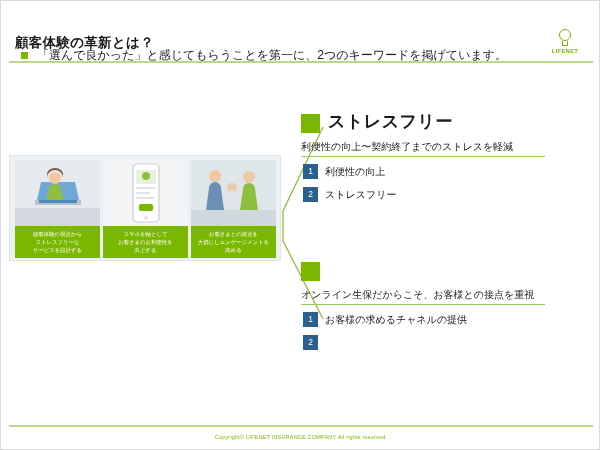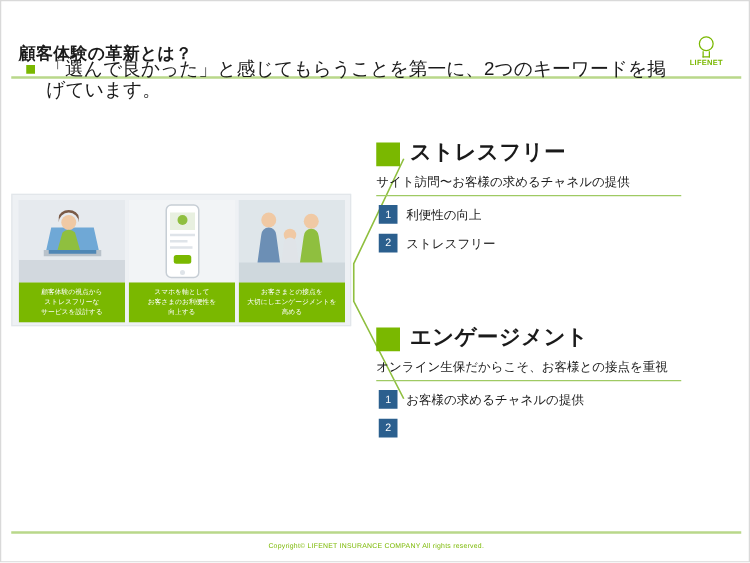--- a/index.html
+++ b/index.html
@@ -93,21 +93,21 @@
   .lead-bullet {
     position: absolute;
     left: 0;
     top: 5px;
     width: 7px;
     height: 7px;
     background: #7ab800;
   }
   .lead-lines {
     margin-left: 16px;
-    font-size: 15px;
+    font-size: 12px;
     line-height: 17px;
     color: #1a1a1a;
   }
   .lead-line2 { padding-left: 10px; }
   
   .photo-panel {
     position: absolute;
     left: 8px;
     top: 154px;
     width: 272px;
@@ -308,36 +308,35 @@
 
   <svg class="connector" viewBox="0 0 48 210">
     <polyline points="46,6 6,90 6,120 46,198" fill="none" stroke="#8fbf3f" stroke-width="1.3"></polyline>
   </svg>
 
   <div class="section s1">
     <div class="sec-head">
       <div class="sec-square"></div>
       <div class="sec-title">ストレスフリー</div>
     </div>
-    <div class="sec-sub">サイト訪問〜お客様の求めるチャネルの提供</div>
+    <div class="sec-sub">利便性の向上〜契約終了までのストレスを軽減</div>
     <div class="sec-underline"></div>
     <div class="item">
       <div class="item-num">1</div>
       <div class="item-label">利便性の向上</div>
     </div>
     <div class="item">
       <div class="item-num">2</div>
       <div class="item-label">ストレスフリー</div>
     </div>
   </div>
 
   <div class="section s2">
     <div class="sec-head">
       <div class="sec-square"></div>
-      <div class="sec-title">エンゲージメント</div>
     </div>
     <div class="sec-sub">オンライン生保だからこそ、お客様との接点を重視</div>
     <div class="sec-underline"></div>
     <div class="item">
       <div class="item-num">1</div>
       <div class="item-label">お客様の求めるチャネルの提供</div>
     </div>
     <div class="item">
       <div class="item-num">2</div>
     </div>

